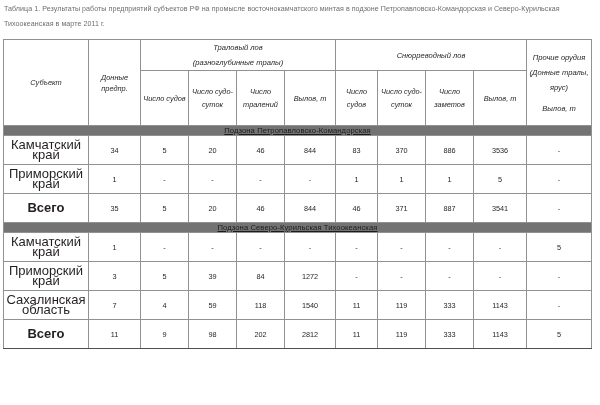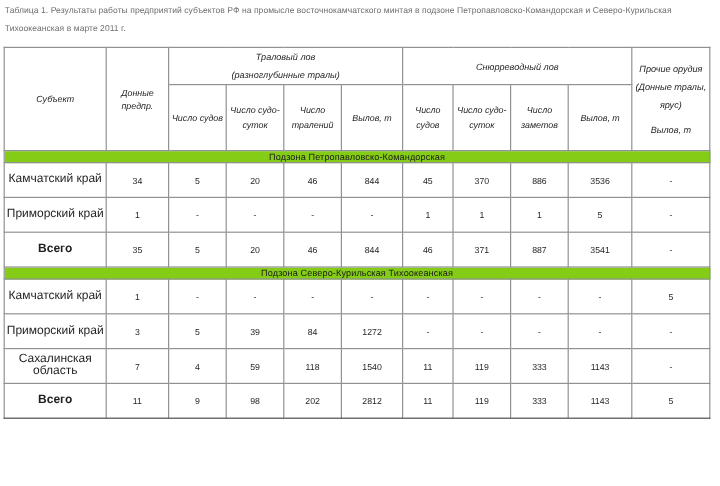--- a/index.html
+++ b/index.html
@@ -72,39 +72,40 @@
     line-height: 15px;
   }
   .hdr-sub {
     font-style: italic;
     font-size: 7.4px;
     line-height: 13px;
   }
 
   
   .section-band td {
-    background: #84cc16;
+    background: #737373;
     border-left: 0.8px solid #8f9294;
     border-right: 0.8px solid #8f9294;
     border-top: 0.8px solid #8f9294;
     border-bottom: 0.8px solid #8f9294;
     text-align: left;
     font-weight: bold;
     font-size: 7.6px;
     color: #1b1b1b;
     padding: 4px 0 4px 12px;
     letter-spacing: .1px;
+    text-decoration: underline;
   }
 
   
   tr.data-row td { height: 28px; }
   td.subject {
     text-align: left;
     padding-left: 12px;
-    font-size: 10px;
+    font-size: 13px;
     line-height: 10.5px;
     color: #231f20;
   }
   tr.total-row td.subject { font-weight: bold; }
   tr.total-row td { font-weight: normal; }
   td.num { font-size: 7.3px; }
   .dash { color: #231f20; }
 
   
   tr.last-row td { border-bottom: 1.4px solid #4d4f53; }
@@ -166,21 +167,21 @@
           <tr class="section-band">
             <td colspan="11">Подзона Петропавловско-Командорская</td>
           </tr>
           <tr class="data-row">
             <td class="subject">Камчатский край</td>
             <td class="num">34</td>
             <td class="num">5</td>
             <td class="num">20</td>
             <td class="num">46</td>
             <td class="num">844</td>
-            <td class="num">45</td>
+            <td class="num">83</td>
             <td class="num">370</td>
             <td class="num">886</td>
             <td class="num">3536</td>
             <td class="num dash">-</td>
           </tr>
           <tr class="data-row">
             <td class="subject">Приморский край</td>
             <td class="num">1</td>
             <td class="num dash">-</td>
             <td class="num dash">-</td>

